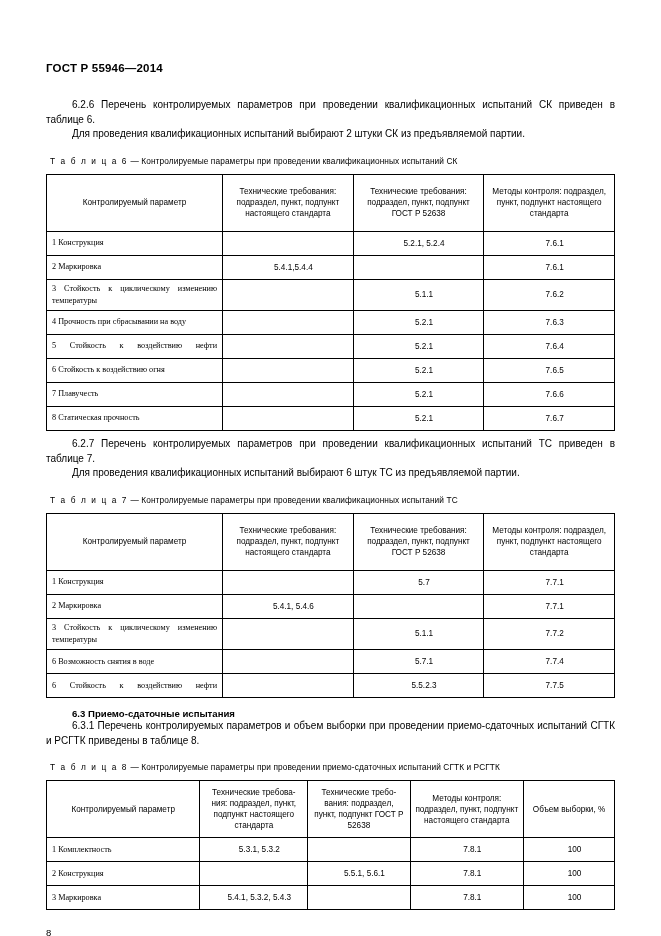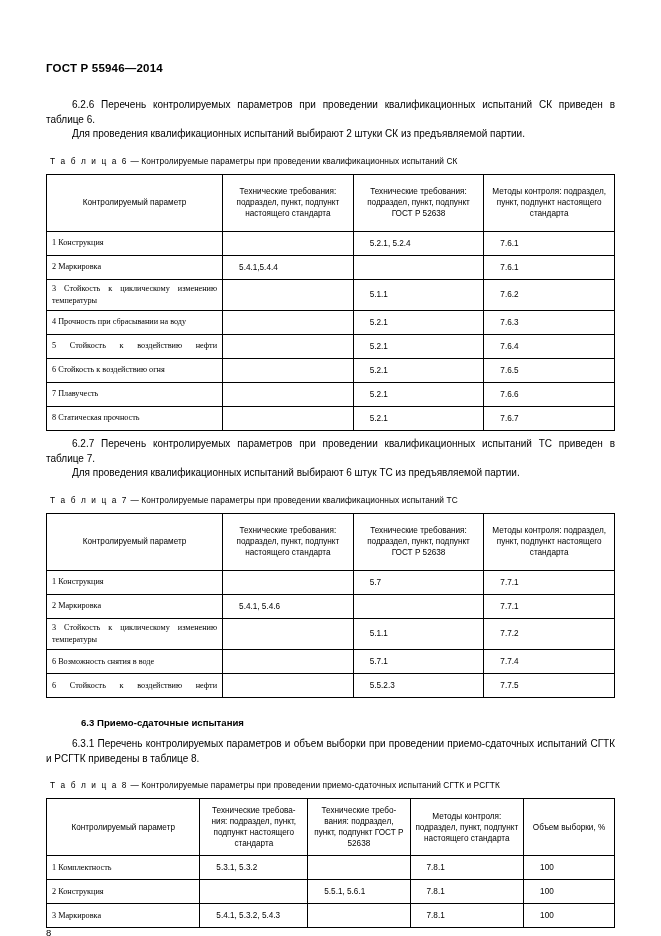--- a/index.html
+++ b/index.html
@@ -67,37 +67,38 @@
     text-align: center;
     line-height: 1.35;
     padding: 6px 4px;
     height: 44px;
     margin-top: 12px;
   }
   tbody td {
     height: 17px;
   }
   td.center {
+    text-align: center;
     padding-left: 16px;
   }
   td.param {
     text-align: justify;
     text-align-last: justify;
     line-height: 1.5;
     font-family: Liberation Serif, serif;
   }
   td.param.nojust {
     text-align: left;
     text-align-last: left;
   }
   .subhead {
     font-size: 9.6px;
     font-weight: bold;
     text-indent: 26px;
-    margin: 9px;
+    margin: 0;
   }
   .page-number {
     position: absolute;
     left: 46px;
     bottom: 60px;
     font-size: 9.5px;
   }
 </style>
 </head>
 <body>

